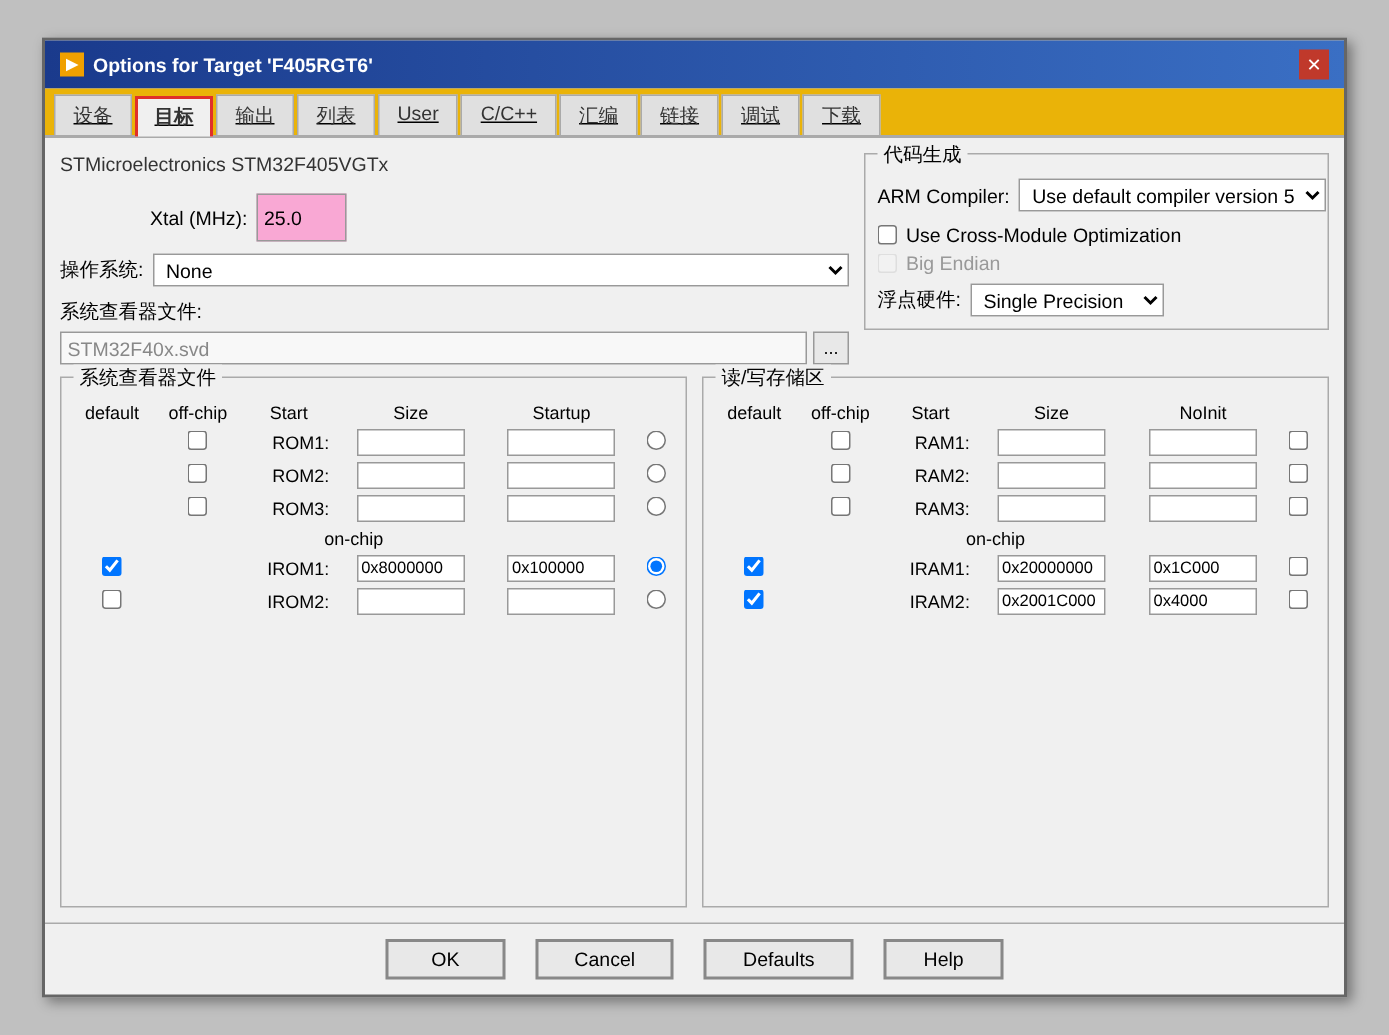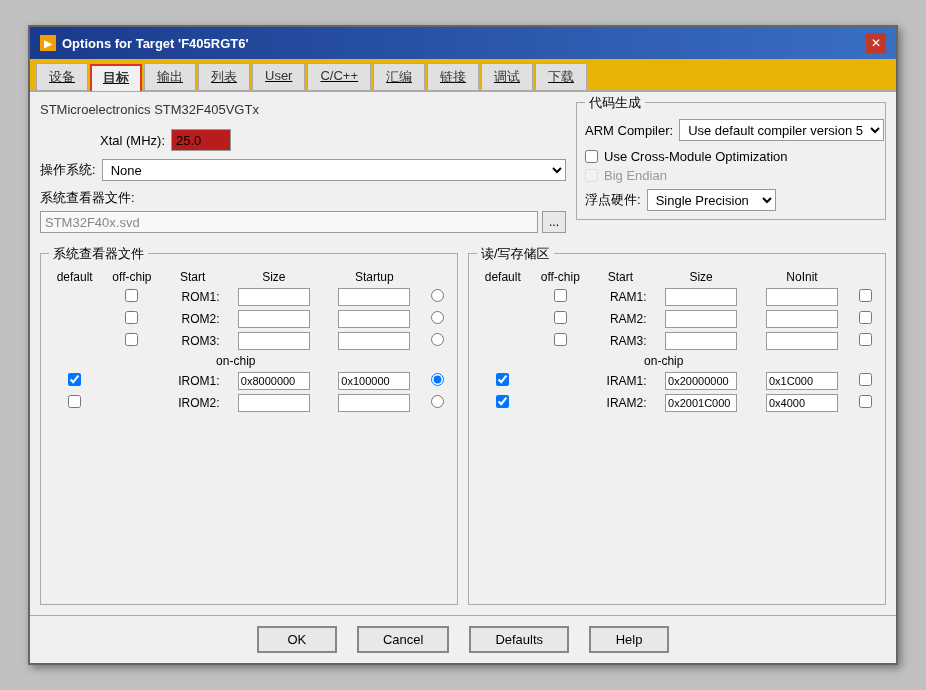--- a/index.html
+++ b/index.html
@@ -85,21 +85,21 @@
       padding: 3px 11px;
       position: relative;
       bottom: -1px;
       z-index: 1;
     }
     .content {
       display: flex;
       flex-direction: column;
       flex: 1;
       padding: 10px;
-      gap: 20px;
+      gap: 8px;
     }
     .top-row {
       display: flex;
       gap: 10px;
     }
     .left-col {
       flex: 1;
       display: flex;
       flex-direction: column;
       gap: 8px;
@@ -119,24 +119,24 @@
       display: flex;
       align-items: center;
       gap: 6px;
       padding-left: 60px;
     }
     .xtal-label {
       font-size: 13px;
     }
     .text-input {
       border: 1px solid #999;
-      background: #b91c1c;
-      padding: 2px 4px;
-      font-size: 13px;
-      height: 22px;
+      background: #f9a8d4;
+      padding: 2px 4px;
+      font-size: 13px;
+      height: 32px;
     }
     .os-row {
       display: flex;
       align-items: center;
       gap: 6px;
     }
     .os-label {
       font-size: 13px;
       white-space: nowrap;
     }

